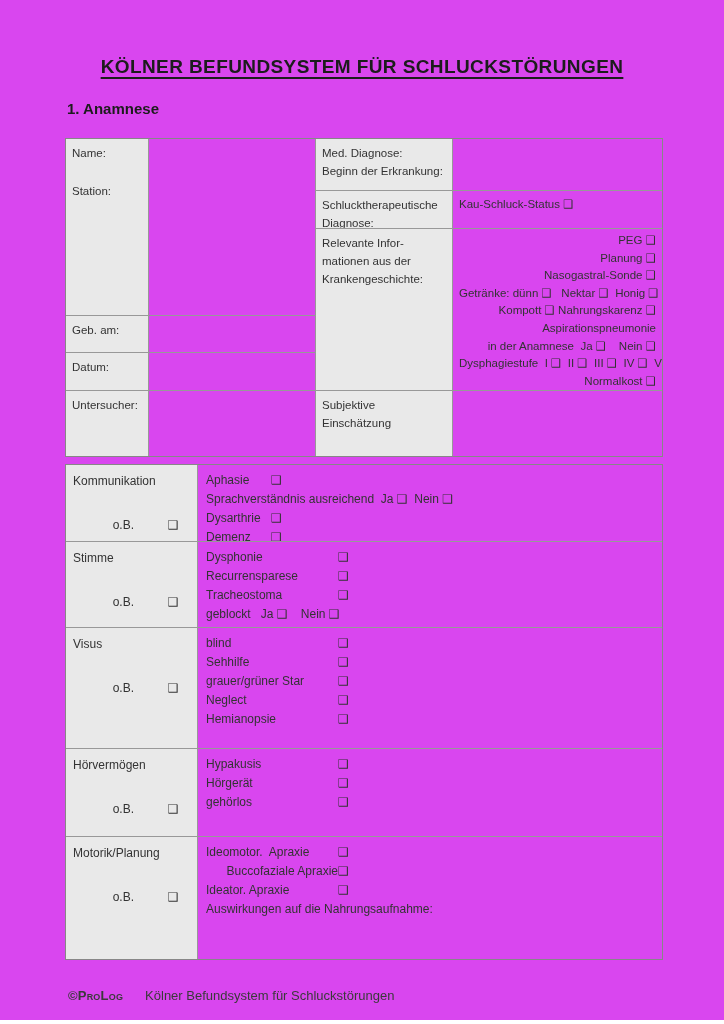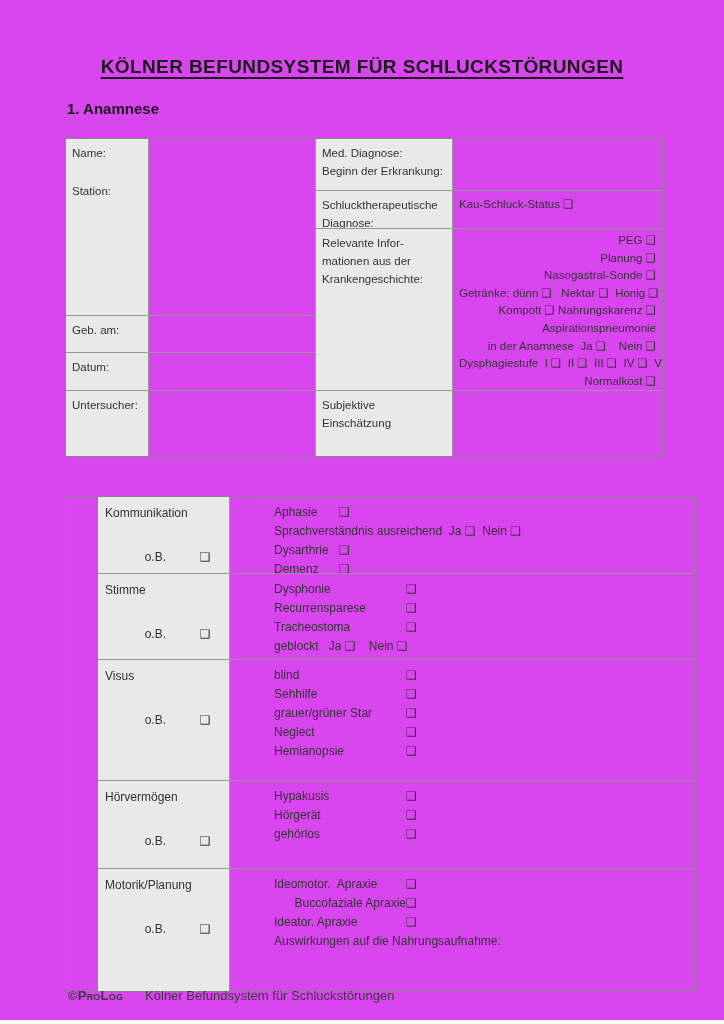--- a/index.html
+++ b/index.html
@@ -43,35 +43,34 @@
   .c-dat-i  { grid-column:2; grid-row:5; }
   .c-unt    { grid-column:1; grid-row:6; }
   .c-unt-i  { grid-column:2; grid-row:6; }
   .c-sub    { grid-column:3; grid-row:6; }
   .c-sub-i  { grid-column:4; grid-row:6; }
   .station { margin-top:20px; }
   .opt-line { white-space:pre; line-height:17.6px; }
 
   
   .table2 {
-    position:absolute; left:65px; top:496px; width:596px; height:494px;
+    position:absolute; left:65px; top:464px; width:596px; height:494px;
     display:grid;
     grid-template-columns:132px 464px;
     grid-template-rows:77px 86px 121px 88px 122px;
     border:1px solid #878787;
     font-size:12px;
-    padding-left:32px;
   }
   .t2-left  { box-sizing:border-box; background:#e9e9e9; border-right:1px solid #989898; border-bottom:1px solid #989898; padding:7px 0 0 7px; overflow:hidden; }
   .t2-right { box-sizing:border-box; border-bottom:1px solid #989898; padding:6px 0 0 8px; overflow:hidden; }
   .t2-left.last, .t2-right.last { border-bottom:none; }
   .category { line-height:19px; }
   .ob-line { margin:13px 0 0 13px; white-space:pre; }
   .ob-label { display:inline-block; width:55px; }
-  .item { line-height:19px; white-space:pre;margin-left:36px; }
+  .item { line-height:19px; white-space:pre; }
   .item-label { display:inline-block; }
 
   
   .footer { position:absolute; left:68px; top:988px; font-size:13px; color:#3a3a3a; }
   .footer .copy { font-weight:bold; font-variant:small-caps; letter-spacing:0.2px; margin-right:22px; }
 </style>
 </head>
 <body>
 
 <div class="page">

